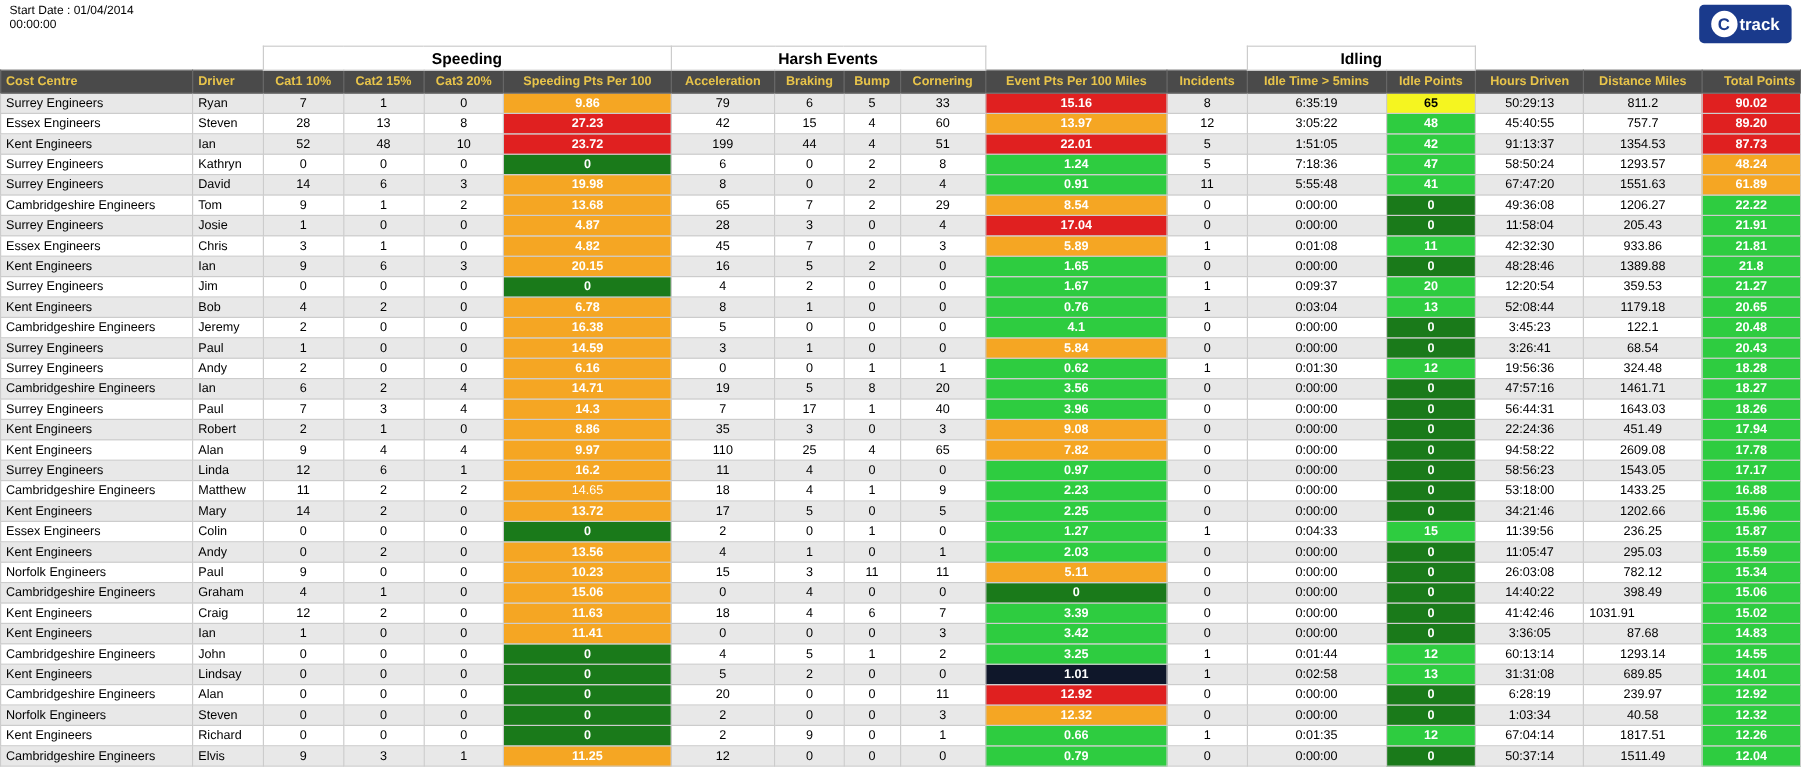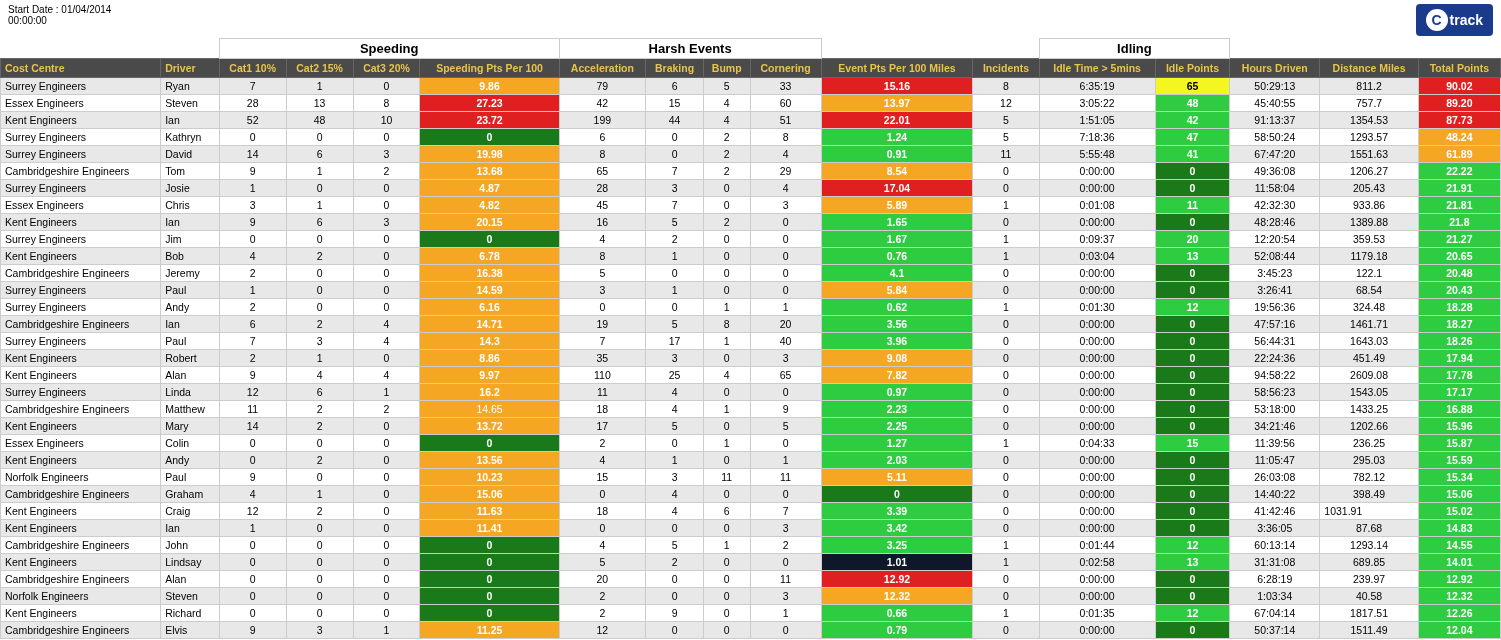--- a/index.html
+++ b/index.html
@@ -58,21 +58,21 @@
       <th style="background:#4a4a4a; color:#e8c44a; font-weight:bold; padding:3px 4px; text-align:center; border:1px solid #666; white-space:nowrap;">Acceleration</th>
       <th style="background:#4a4a4a; color:#e8c44a; font-weight:bold; padding:3px 4px; text-align:center; border:1px solid #666; white-space:nowrap;">Braking</th>
       <th style="background:#4a4a4a; color:#e8c44a; font-weight:bold; padding:3px 4px; text-align:center; border:1px solid #666; white-space:nowrap;">Bump</th>
       <th style="background:#4a4a4a; color:#e8c44a; font-weight:bold; padding:3px 4px; text-align:center; border:1px solid #666; white-space:nowrap;">Cornering</th>
       <th style="background:#4a4a4a; color:#e8c44a; font-weight:bold; padding:3px 4px; text-align:center; border:1px solid #666; white-space:nowrap;">Event Pts Per 100 Miles</th>
       <th style="background:#4a4a4a; color:#e8c44a; font-weight:bold; padding:3px 4px; text-align:center; border:1px solid #666; white-space:nowrap;">Incidents</th>
       <th style="background:#4a4a4a; color:#e8c44a; font-weight:bold; padding:3px 4px; text-align:center; border:1px solid #666; white-space:nowrap;">Idle Time &gt; 5mins</th>
       <th style="background:#4a4a4a; color:#e8c44a; font-weight:bold; padding:3px 4px; text-align:center; border:1px solid #666; white-space:nowrap;">Idle Points</th>
       <th style="background:#4a4a4a; color:#e8c44a; font-weight:bold; padding:3px 4px; text-align:center; border:1px solid #666; white-space:nowrap;">Hours Driven</th>
       <th style="background:#4a4a4a; color:#e8c44a; font-weight:bold; padding:3px 4px; text-align:center; border:1px solid #666; white-space:nowrap;">Distance Miles</th>
-      <th style="background:#4a4a4a; color:#e8c44a; font-weight:bold; padding:3px 4px; text-align:center; border:1px solid #666; white-space:nowrap;">Total Points</th>
+      <th style="background:#4a4a4a; color:#e8c44a; font-weight:bold; padding:3px 4px; text-align:right; border:1px solid #666; white-space:nowrap;">Total Points</th>
     </tr>
   </thead>
   <tbody id="table-body">
   <tr style="background: rgb(232, 232, 232);">
         <td style="text-align: left; padding: 2px 4px; border: 1px solid rgb(204, 204, 204); white-space: nowrap;">Surrey Engineers</td>
         <td style="text-align: left; padding: 2px 4px; border: 1px solid rgb(204, 204, 204); white-space: nowrap;">Ryan</td>
         <td style="text-align: center; padding: 2px 4px; border: 1px solid rgb(204, 204, 204);">7</td>
         <td style="text-align: center; padding: 2px 4px; border: 1px solid rgb(204, 204, 204);">1</td>
         <td style="text-align: center; padding: 2px 4px; border: 1px solid rgb(204, 204, 204);">0</td>
         <td style="text-align: center; padding: 2px 4px; border: 1px solid rgb(204, 204, 204); background: rgb(245, 166, 35); color: rgb(255, 255, 255); font-weight: bold;">9.86</td>

